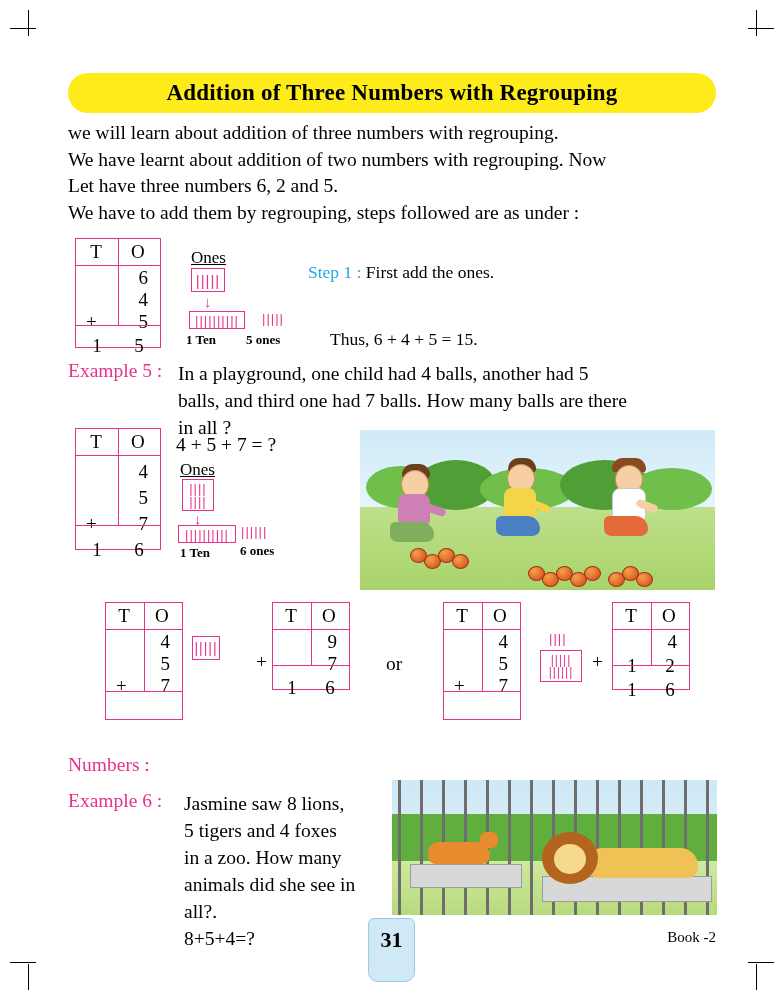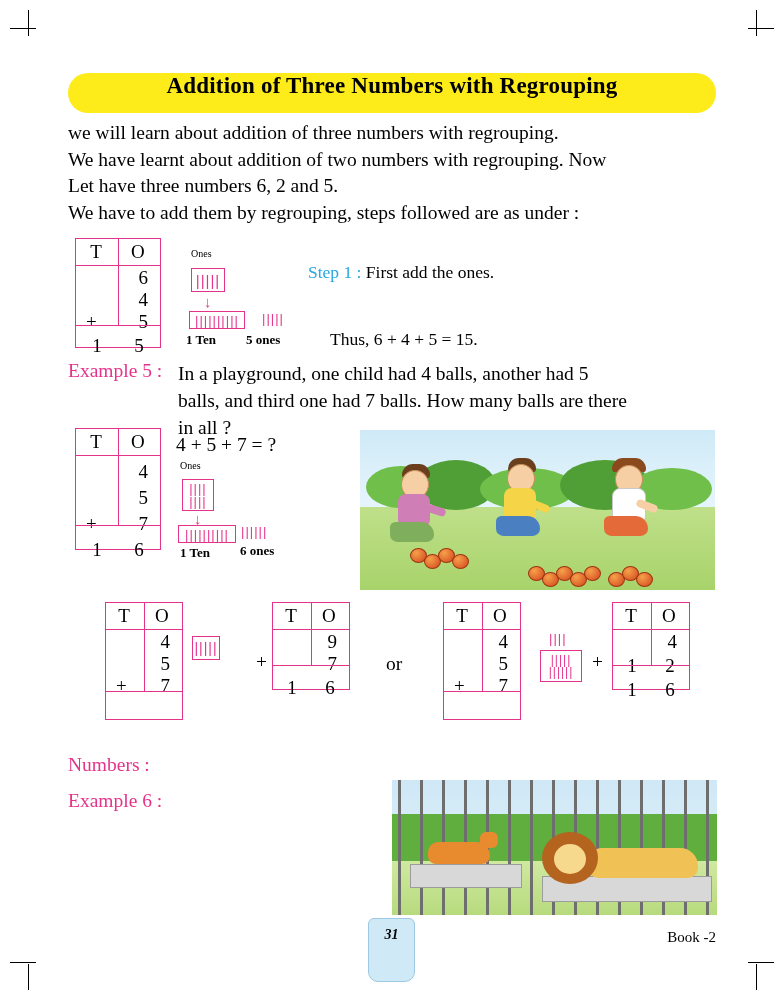--- a/index.html
+++ b/index.html
@@ -33,20 +33,21 @@
   
   .title-banner {
     position: absolute;
     left: 68px;
     top: 73px;
     width: 648px;
     height: 40px;
     background: #fdeb1a;
     border-radius: 20px;
     display: flex;
+    align-items: center;
     justify-content: center;
   }
   .title-banner span {
     font-size: 23px;
     font-weight: bold;
     letter-spacing: 0.2px;
   }
 
   
   .intro {
@@ -133,21 +134,22 @@
     font-family: "Liberation Sans", sans-serif;
   }
 
   .lbl {
     position: absolute;
     font-size: 13px;
     font-weight: bold;
   }
   .lbl-sm {
     position: absolute;
-    font-size: 10px;
+    font-size: 17px;
+    text-decoration: underline;
   }
 
   .steptxt {
     position: absolute;
     font-size: 17.5px;
   }
   .step-key { color: #29a7df; }
 
   .ex-label {
     position: absolute;
@@ -270,21 +272,21 @@
     height: 64px;
     background: #cfe9f7;
     border: 1px solid #9ec9e2;
     border-radius: 6px 6px 10px 10px;
     display: flex;
     align-items: flex-start;
     justify-content: center;
     padding-top: 8px;
     box-sizing: border-box;
   }
-  .pagetab span { font-size: 14px; font-weight: bold; font-style: italic; }
+  .pagetab span { font-size: 22px; font-weight: bold; }
   .booklabel {
     position: absolute;
     right: 68px;
     top: 929px;
     font-size: 15px;
   }
 </style>
 </head>
 <body>
 
@@ -528,20 +530,28 @@
     <div class="divline" style="top:62px;"></div>
     <div class="sum" style="padding-top:2px;">
       <span>1</span>
       <span>6</span>
     </div>
   </div>
 
   <div class="ex-label" style="left:68px; top:754px;">Numbers :</div>
 
   <div class="ex-label" style="left:68px; top:790px;">Example 6 :</div>
+  <div class="ex-body" style="left:184px; top:790px; width:200px;">
+    <div>Jasmine saw 8 lions,</div>
+    <div>5 tigers and 4 foxes</div>
+    <div>in a zoo. How many</div>
+    <div>animals did she see in</div>
+    <div>all?.</div>
+    <div>8+5+4=?</div>
+  </div>
 
   <div class="illus2">
     <div class="hedge"></div>
     <div class="ground"></div>
 
     <div class="bar" style="left:6px;"></div>
     <div class="bar" style="left:28px;"></div>
     <div class="bar" style="left:50px;"></div>
     <div class="bar" style="left:72px;"></div>
     <div class="bar" style="left:94px;"></div>

